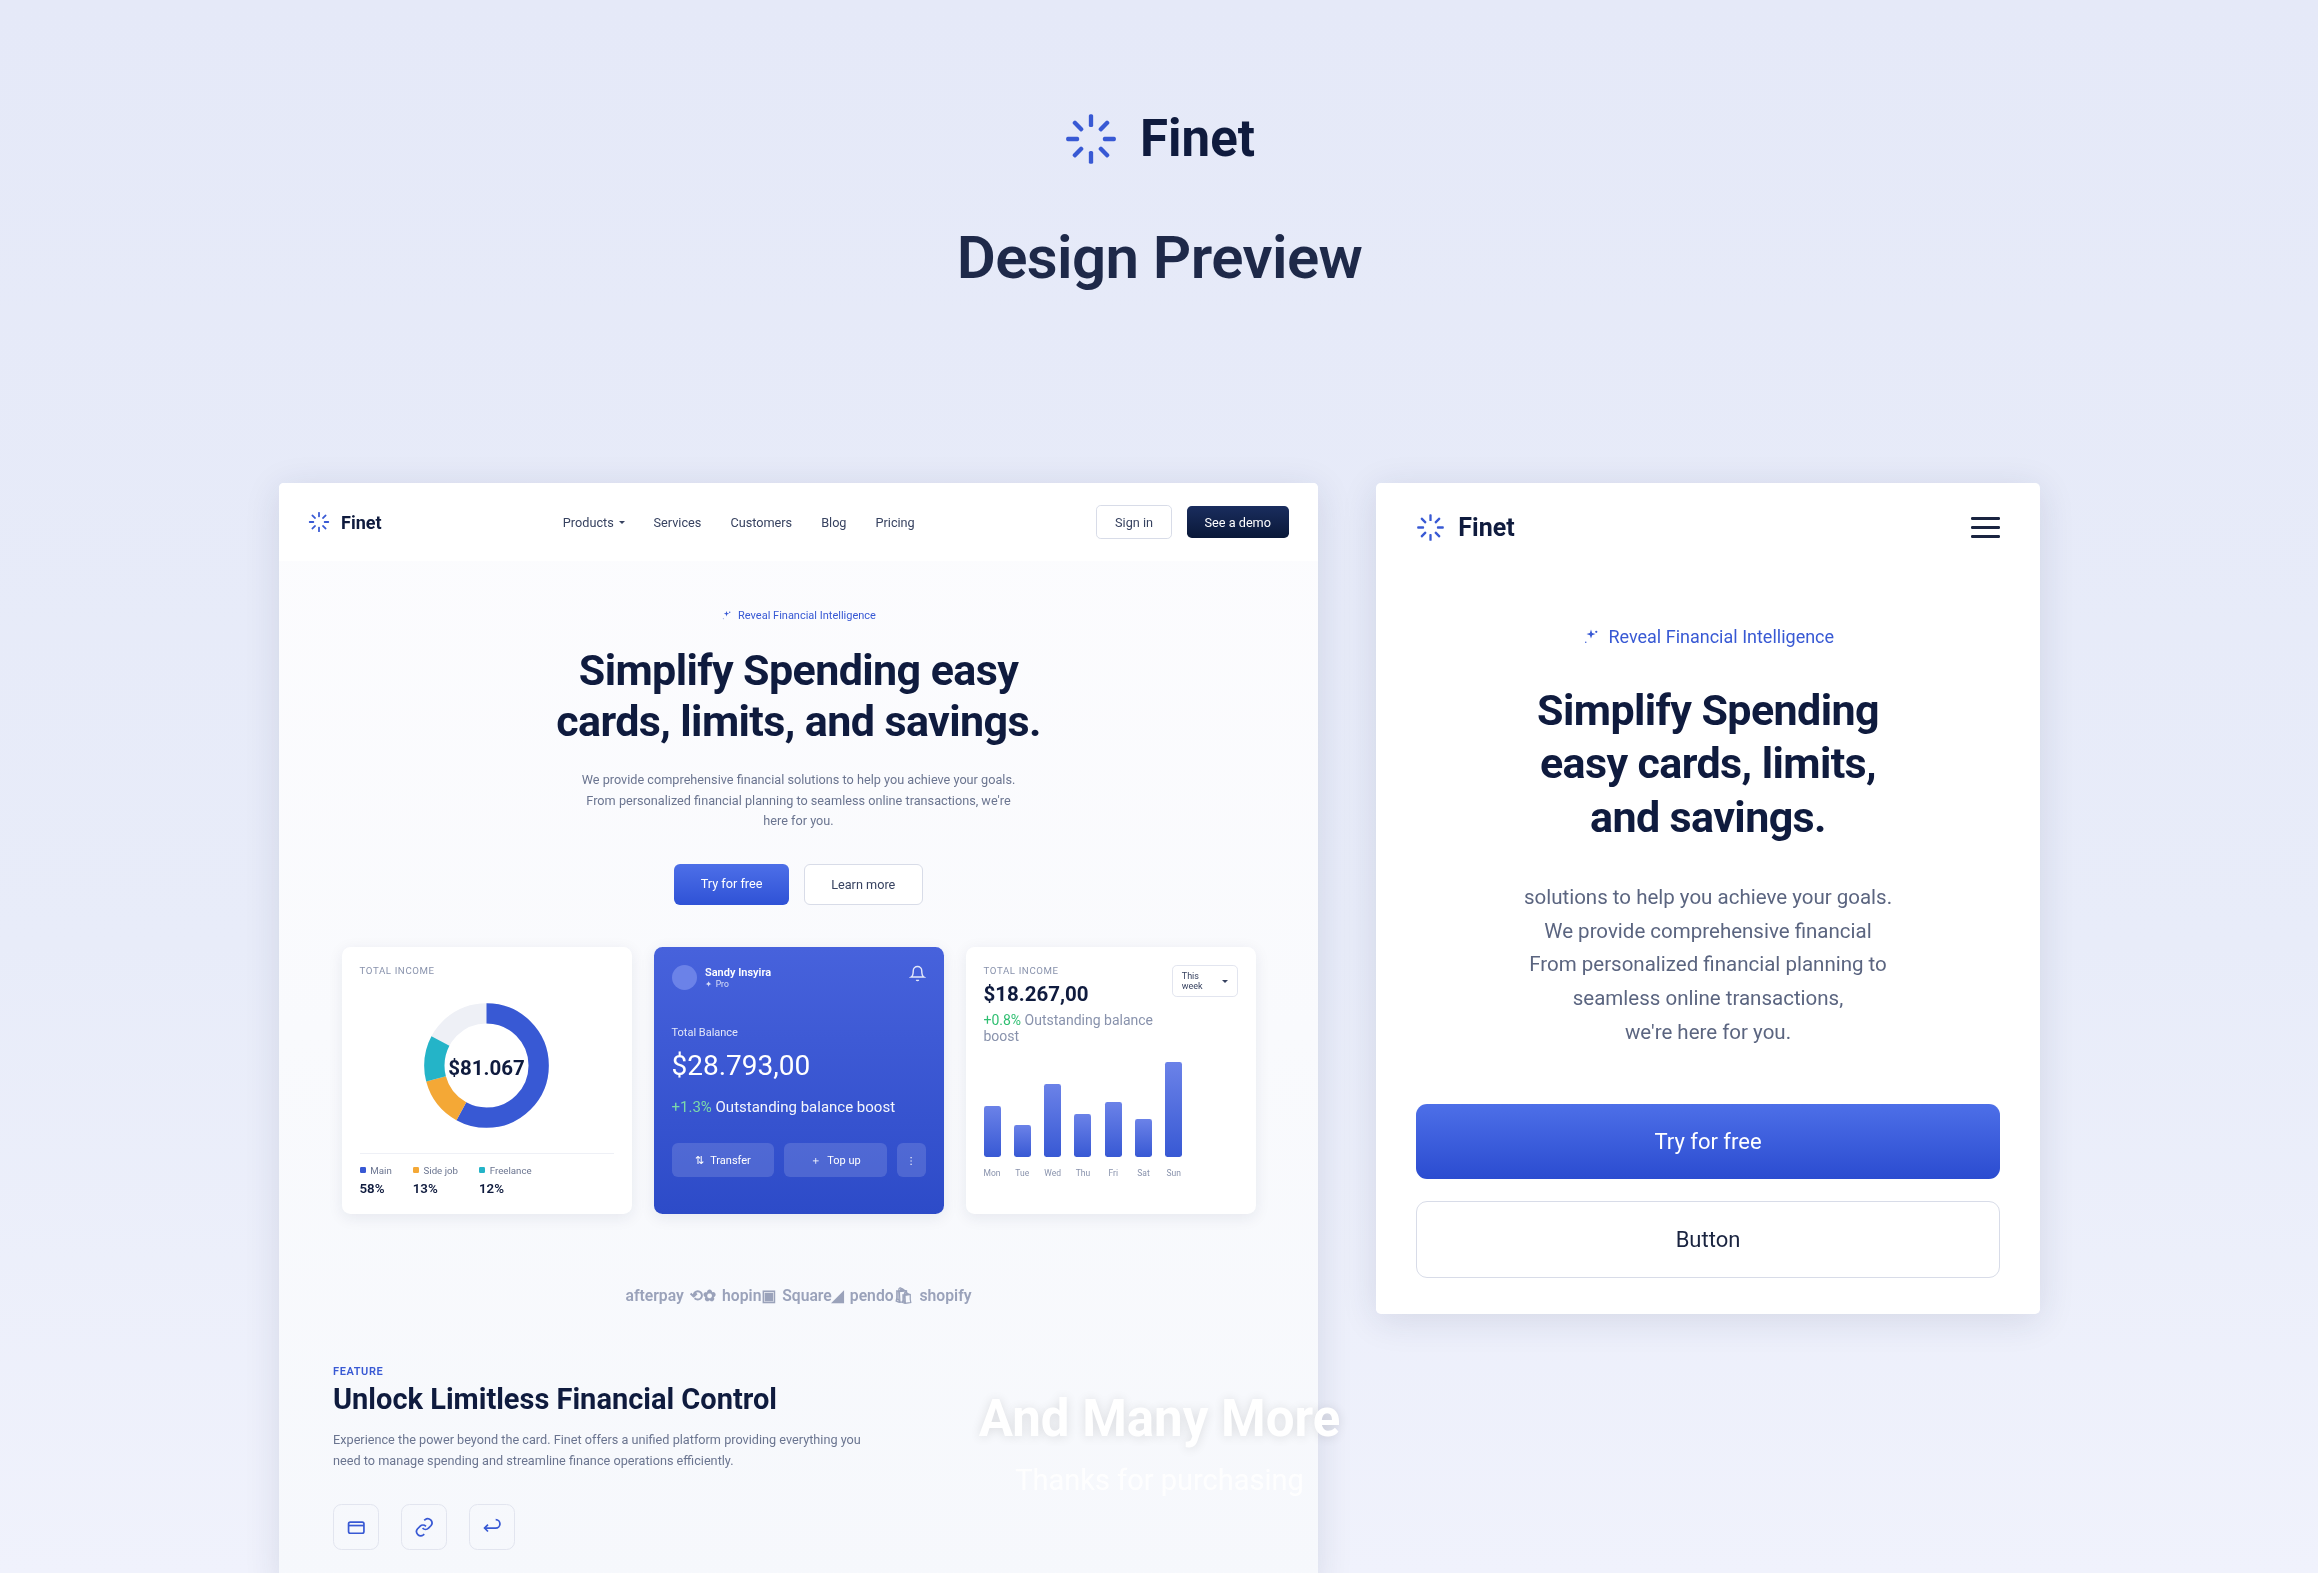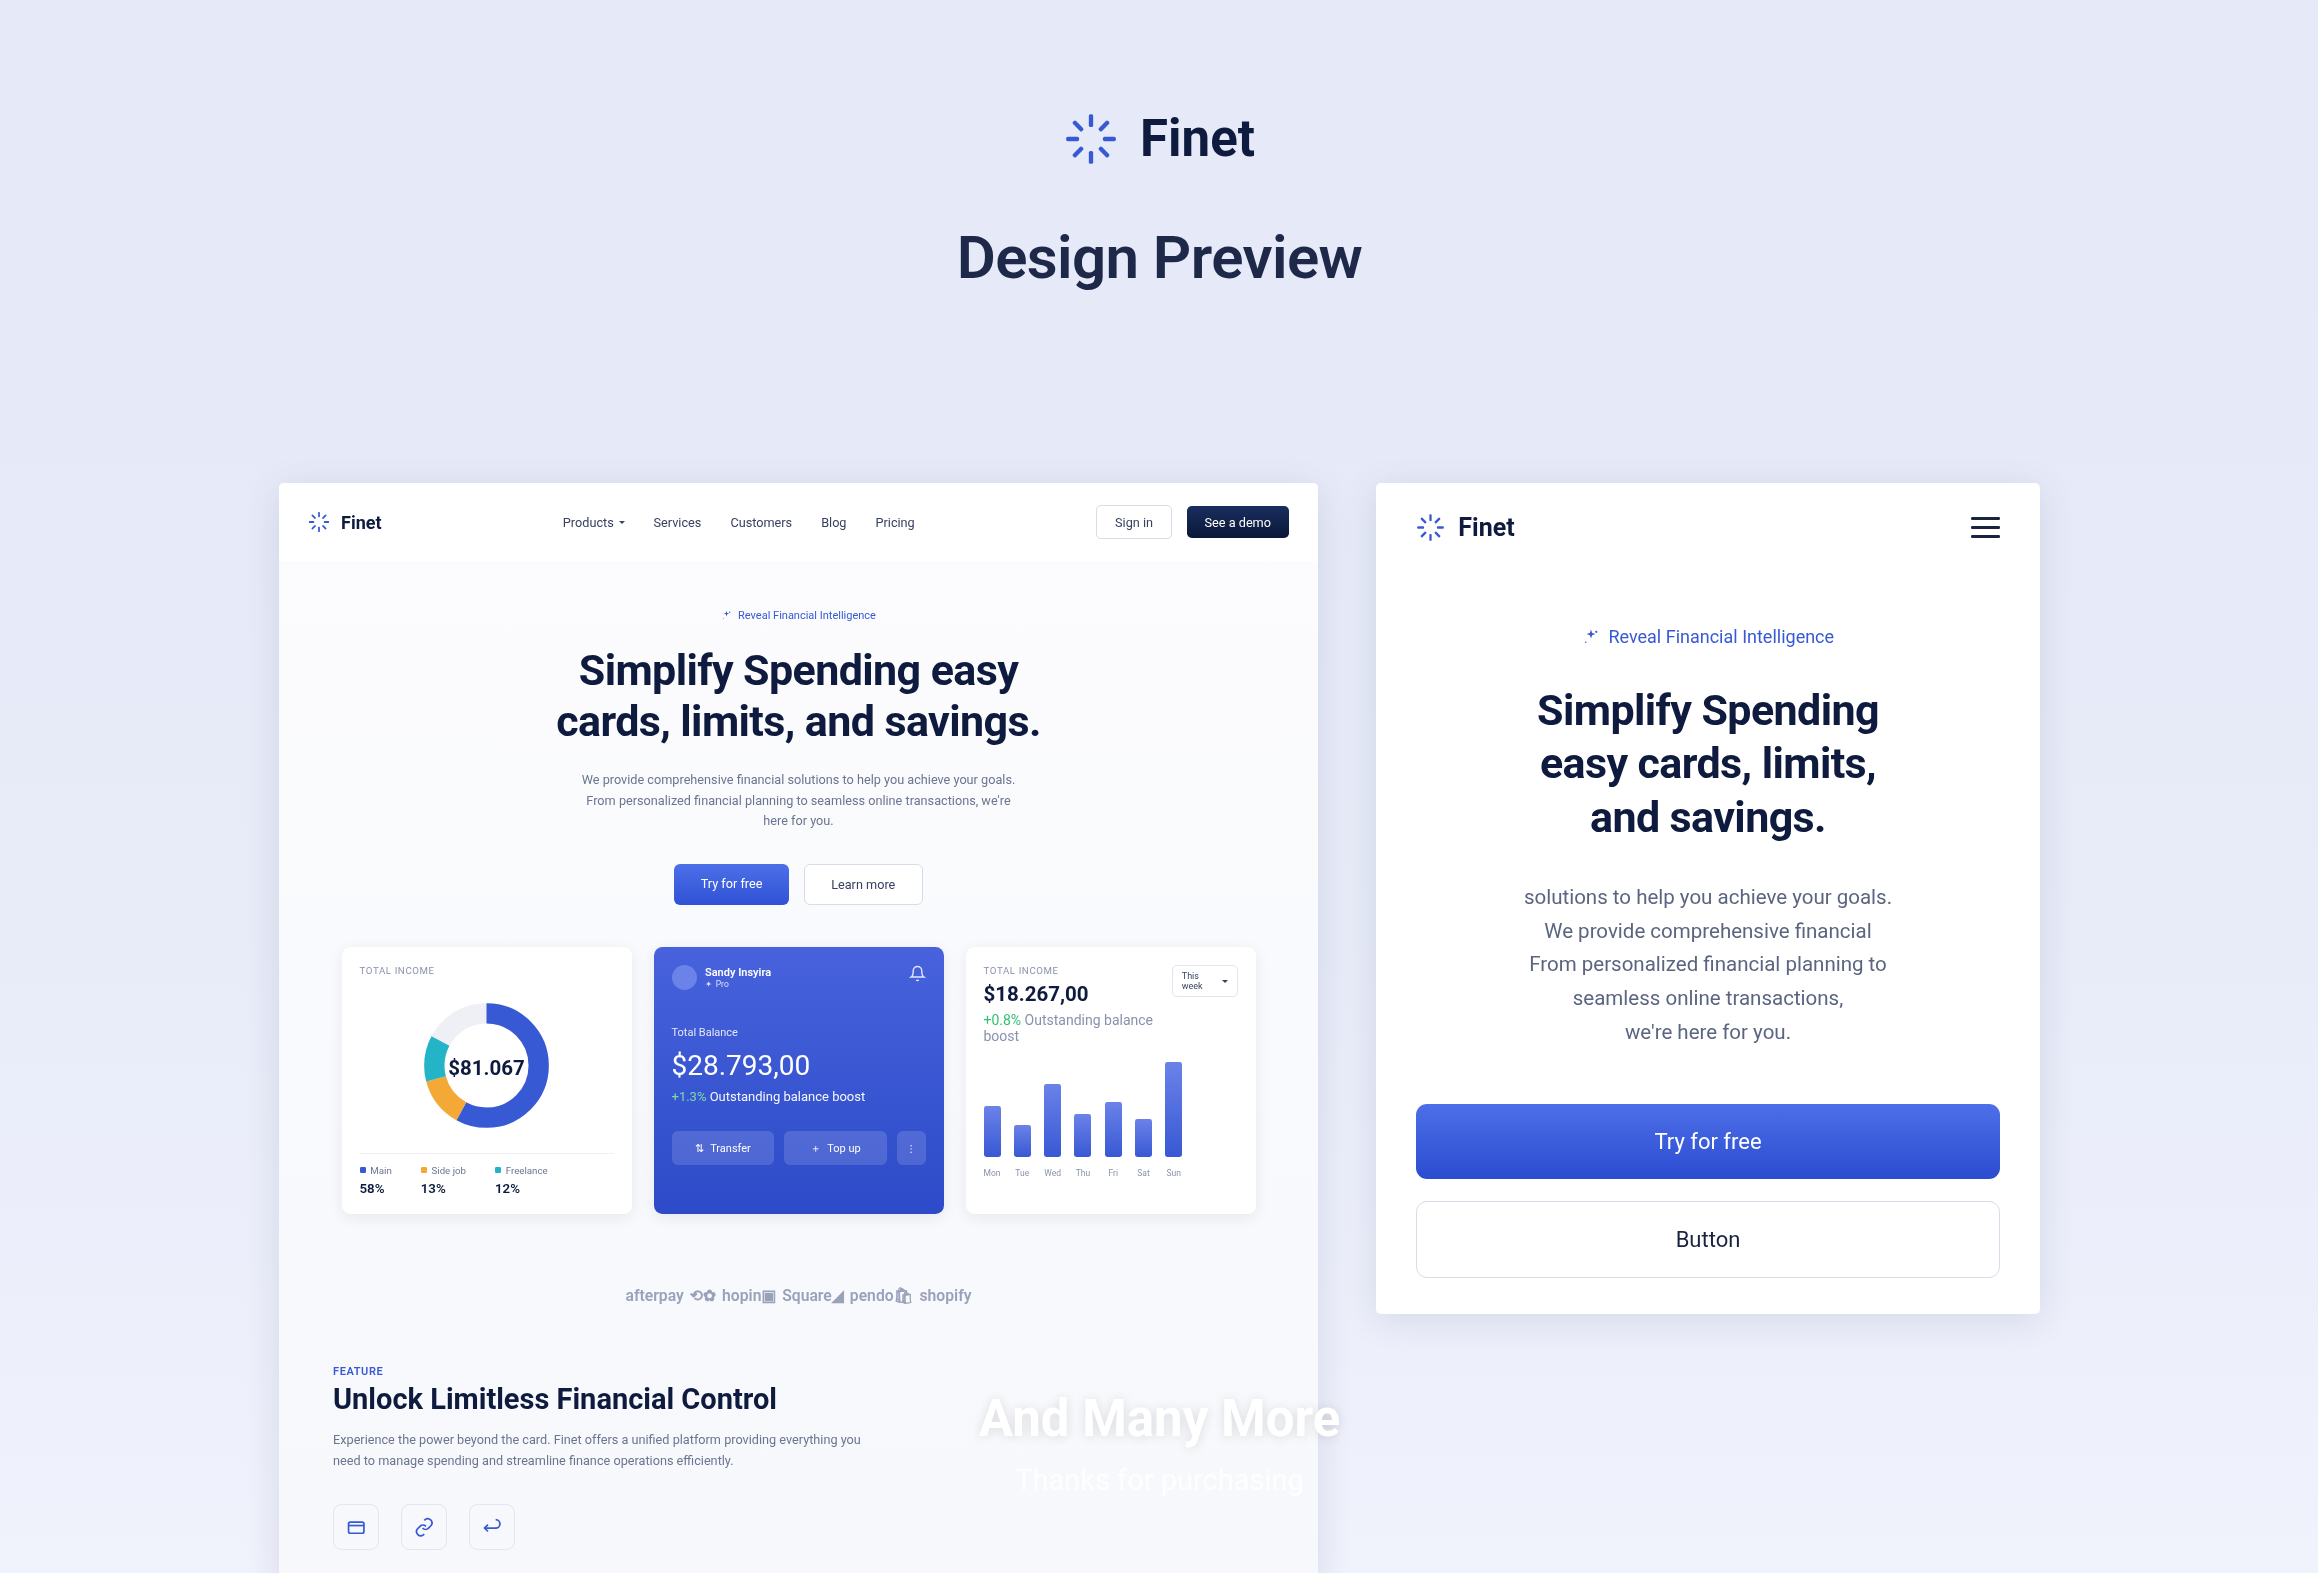--- a/index.html
+++ b/index.html
@@ -31,35 +31,35 @@
 .dp-try{font-size:12.7px;color:#fff;background:linear-gradient(180deg,#4d6fe8,#2f52d6);padding:12px 26.6px;border-radius:6px}
 .dp-learn{font-size:12.7px;color:#374260;background:#fff;border:0.6px solid #d8dce8;padding:12px 26.6px;border-radius:6px}
 .dp-cards{display:flex;justify-content:center;gap:22px;padding:6px 29px 36px}
 .card{background:#fff;border-radius:8.5px;padding:18px;box-shadow:0 3.6px 14.5px rgba(30,40,80,.08)}
 .card-a{width:290px}
 .card-a .label{font-size:9.7px;color:#8892ac;letter-spacing:0.6px;margin-bottom:11px}
 .donut-wrap{display:flex;justify-content:center;position:relative;padding:6px 0 14.5px}
 .donut{width:145px;height:145px}
 .donut-center{position:absolute;top:50%;left:50%;transform:translate(-50%,-58%);text-align:center}
 .donut-center .v{font-size:20.5px;font-weight:700;color:#0f1b3e}
-.legend{display:flex;gap:29px;justify-content:flex-start;padding-top:11px;border-top:0.6px solid #eef0f6}
+.legend{display:flex;gap:21px;justify-content:flex-start;padding-top:11px;border-top:0.6px solid #eef0f6}
 .legend-item{display:flex;flex-direction:column;gap:4.8px}
 .legend-top{display:flex;align-items:center;gap:4.8px;font-size:9.7px;color:#6b7590}
 .legend-dot{width:6px;height:6px;border-radius:1.2px}
 .legend-val{font-size:13.3px;font-weight:600;color:#0f1b3e}
 .card-b{width:290px;background:linear-gradient(180deg,#4762dc,#2d4bc8);color:#fff}
 .card-b-top{display:flex;justify-content:space-between;}
 .profile{display:flex;align-items:center;gap:8.5px}
 .avatar{width:25px;height:25px;border-radius:50%;background:#6b82e8}
 .profile-meta .name{font-size:11px;font-weight:600}
 .profile-meta .pro{font-size:8.5px;opacity:.8;display:flex;align-items:center;gap:3.6px}
 .bell{width:17px;height:17px;opacity:.85}
 .card-b .tb-label{font-size:11px;opacity:.85;margin-top:36px}
 .card-b .tb-val{font-size:28px;font-weight:400;margin-top:10px}
-.card-b .delta{font-size:13px;margin-top:7px;opacity:.95}
+.card-b .delta{font-size:15px;margin-top:16px;opacity:.95}
 .delta-pct{color:#7fe0a8}
 .card-b-actions{display:flex;gap:9.7px;margin-top:26.6px}
 .act-btn{flex:1;background:rgba(255,255,255,.14);border-radius:6px;padding:9.7px;font-size:11px;display:flex;align-items:center;justify-content:center;gap:6px}
 .act-dots{width:29px;background:rgba(255,255,255,.14);border-radius:6px;display:flex;align-items:center;justify-content:center}
 .card-c{width:290px}
 .card-c-top{display:flex;justify-content:space-between;align-items:flex-start}
 .card-c .label{font-size:9.7px;color:#8892ac;letter-spacing:0.6px}
 .card-c .big{font-size:20.5px;font-weight:700;color:#0f1b3e;margin-top:6px}
 .card-c .period{font-size:9px;color:#374260;border:0.6px solid #e2e5ef;border-radius:4.8px;padding:4.8px 8.5px;display:flex;align-items:center;gap:4.8px}
 .card-c .delta2{font-size:14px;margin-top:6px;color:#8892ac}

